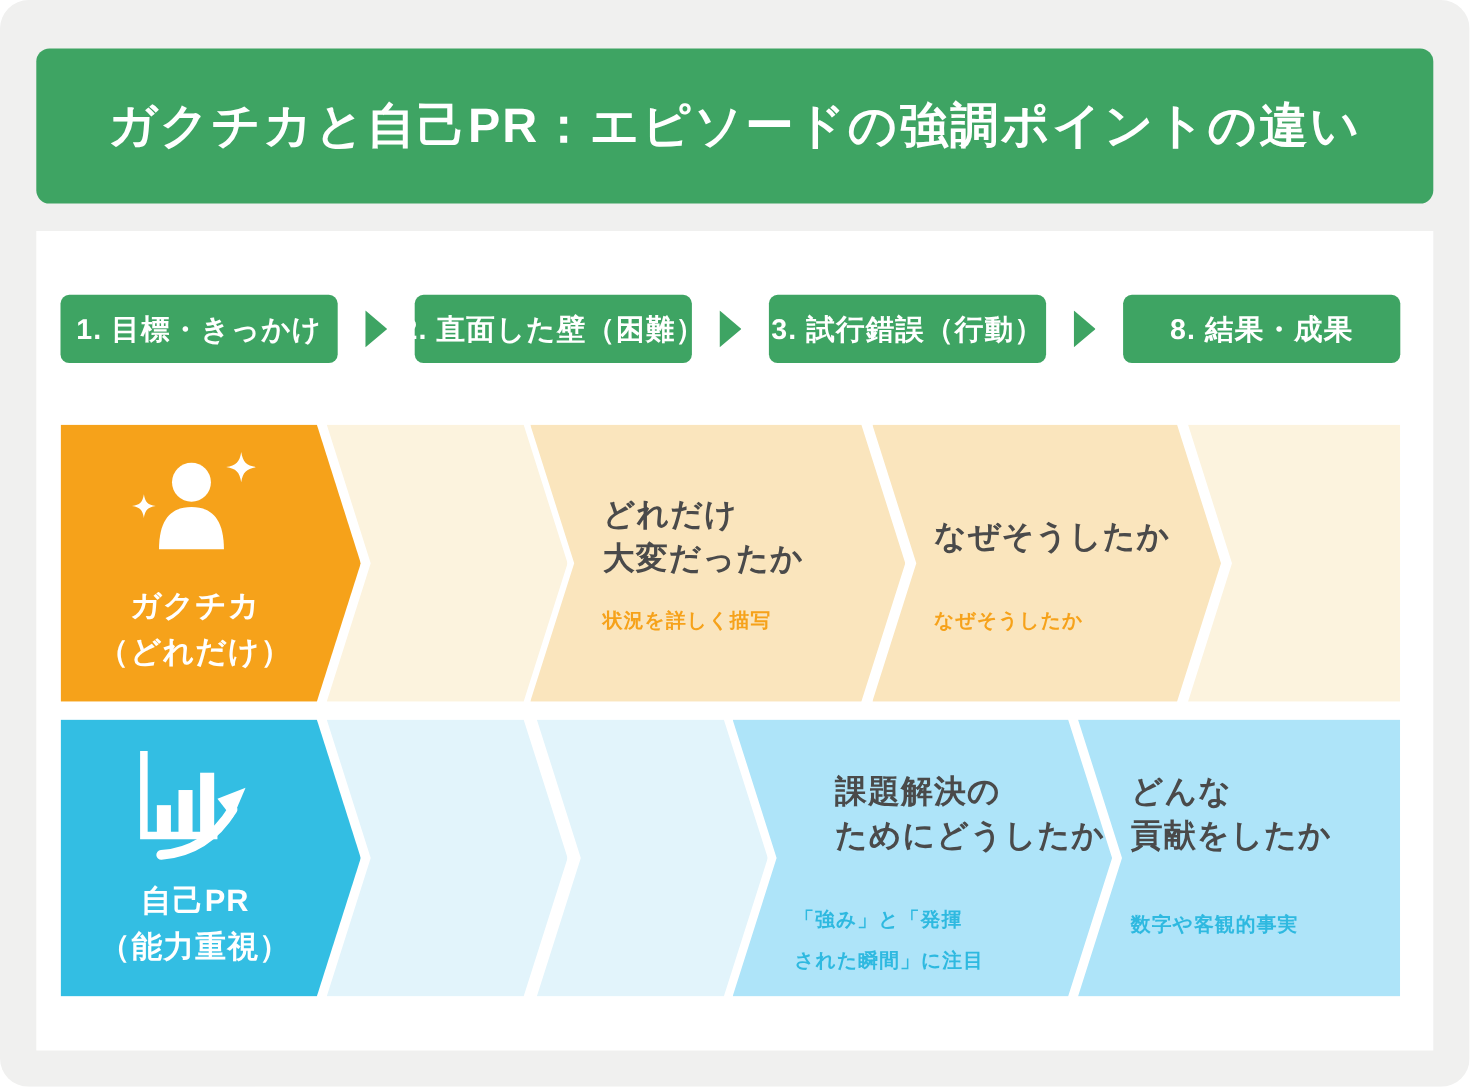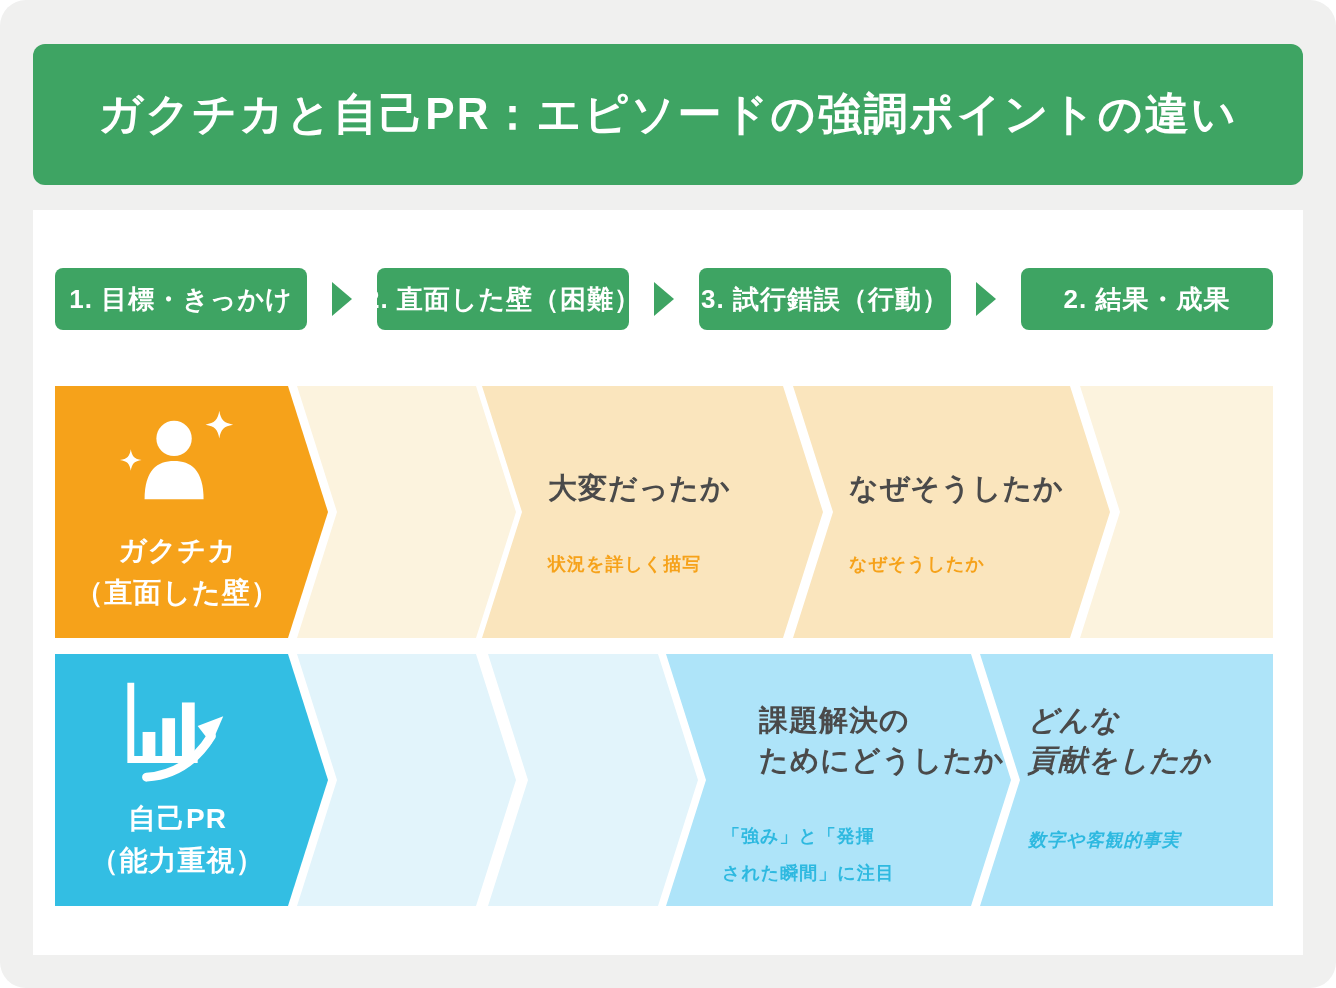--- a/index.html
+++ b/index.html
@@ -88,21 +88,21 @@
   #o-s5{left:1080px;width:193px;background:var(--orange-pale);}
   #o-s3 .heading{top:60px;left:66px;}
   #o-s3 .note{top:160px;left:66px;color:var(--orange);}
   #o-s4 .heading{top:60px;left:56px;}
   #o-s4 .note{top:160px;left:56px;color:var(--orange);}
   
   #b-s1{left:55px;width:273px;background:var(--blue);}
   #b-s2{left:297px;width:219px;background:var(--blue-pale);}
   #b-s3{left:488px;width:210px;background:var(--blue-pale);}
   #b-s4{left:666px;width:345px;background:var(--blue-mid);}
-  #b-s5{left:980px;width:293px;background:var(--blue-mid);font-style:italic;}
+  #b-s5{left:980px;width:293px;background:var(--blue-mid);}
   #b-s4 .heading{top:44px;left:60px;margin-left:33px;}
   #b-s4 .note{top:164px;left:56px;color:var(--blue-note);}
   #b-s5 .heading{top:44px;left:48px;}
   #b-s5 .note{top:168px;left:48px;color:var(--blue-note);}
 </style>
 </head>
 <body>
 
 <div class="canvas">
 
@@ -119,44 +119,45 @@
     <div class="step-arrow"></div>
     <div class="step">
       <span>2. 直面した壁（困難）</span>
     </div>
     <div class="step-arrow"></div>
     <div class="step">
       <span>3. 試行錯誤（行動）</span>
     </div>
     <div class="step-arrow"></div>
     <div class="step">
-      <span>2. 結果・成果</span>
+      <span>8. 結果・成果</span>
     </div>
   </div>
 
   <div class="row-orange">
     <div class="chev first lead" id="o-s1">
       <div class="iconbox">
         <svg viewBox="0 0 120 104" width="118" height="104">
           <circle cx="56" cy="28" r="18" fill="#fff"></circle>
           <path d="M26 90 C26 60 39 51 56 51 C73 51 86 60 86 90 Z" fill="#fff"></path>
           <path d="M102 0 C103.6 9.4 106.6 12.4 116 14 C106.6 15.6 103.6 18.6 102 28 C100.4 18.6 97.4 15.6 88 14 C97.4 12.4 100.4 9.4 102 0 Z" fill="#fff"></path>
           <path d="M12 39 C13.2 46.4 15.6 48.8 23 50 C15.6 51.2 13.2 53.6 12 61 C10.8 53.6 8.4 51.2 1 50 C8.4 48.8 10.8 46.4 12 39 Z" fill="#fff"></path>
         </svg>
       </div>
       <div class="label">
         <div>ガクチカ</div>
-        <div>（直面した壁）</div>
+        <div>（どれだけ）</div>
       </div>
     </div>
 
     <div class="chev mid" id="o-s2"></div>
 
     <div class="chev mid cell" id="o-s3">
       <div class="heading">
+        <div>どれだけ</div>
         <div>大変だったか</div>
       </div>
       <div class="note">
         <div>状況を詳しく描写</div>
       </div>
     </div>
 
     <div class="chev mid cell" id="o-s4">
       <div class="heading">
         <div>なぜそうしたか</div>

